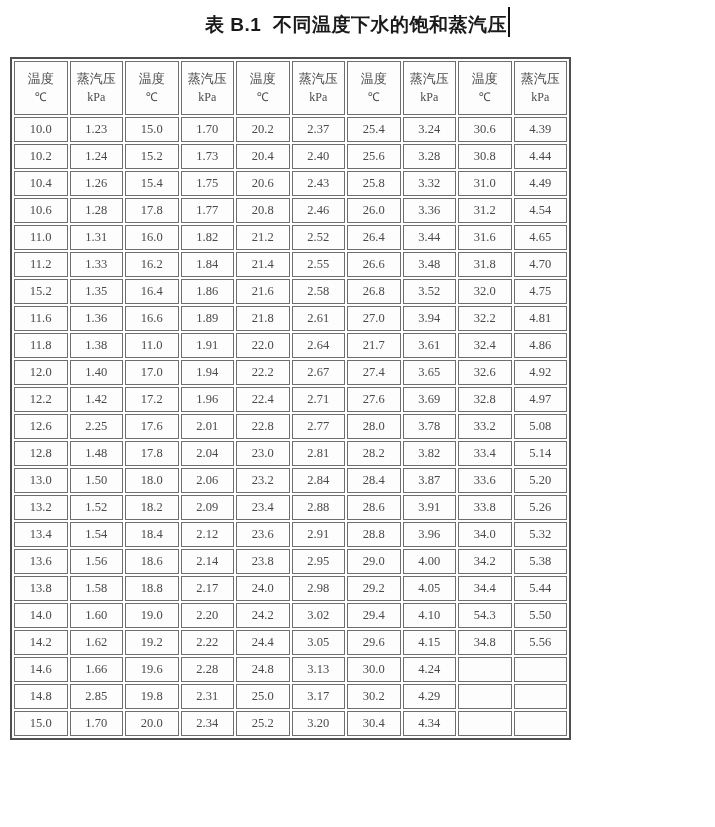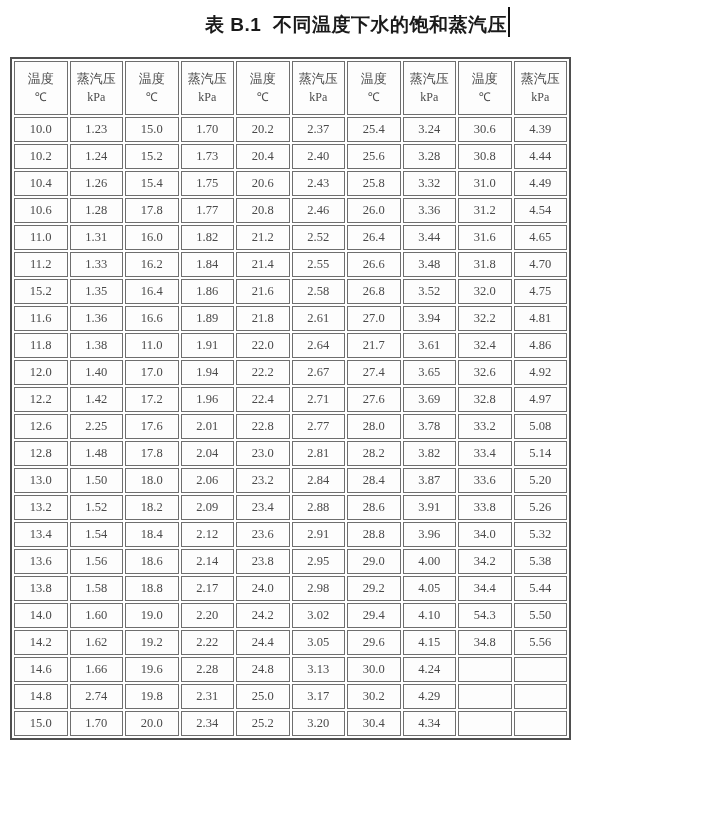--- a/index.html
+++ b/index.html
@@ -369,21 +369,21 @@
         <td>2.28</td>
         <td>24.8</td>
         <td>3.13</td>
         <td>30.0</td>
         <td>4.24</td>
         <td></td>
         <td></td>
       </tr>
       <tr>
         <td>14.8</td>
-        <td>2.74</td>
+        <td>2.85</td>
         <td>19.8</td>
         <td>2.31</td>
         <td>25.0</td>
         <td>3.17</td>
         <td>30.2</td>
         <td>4.29</td>
         <td></td>
         <td></td>
       </tr>
       <tr>

